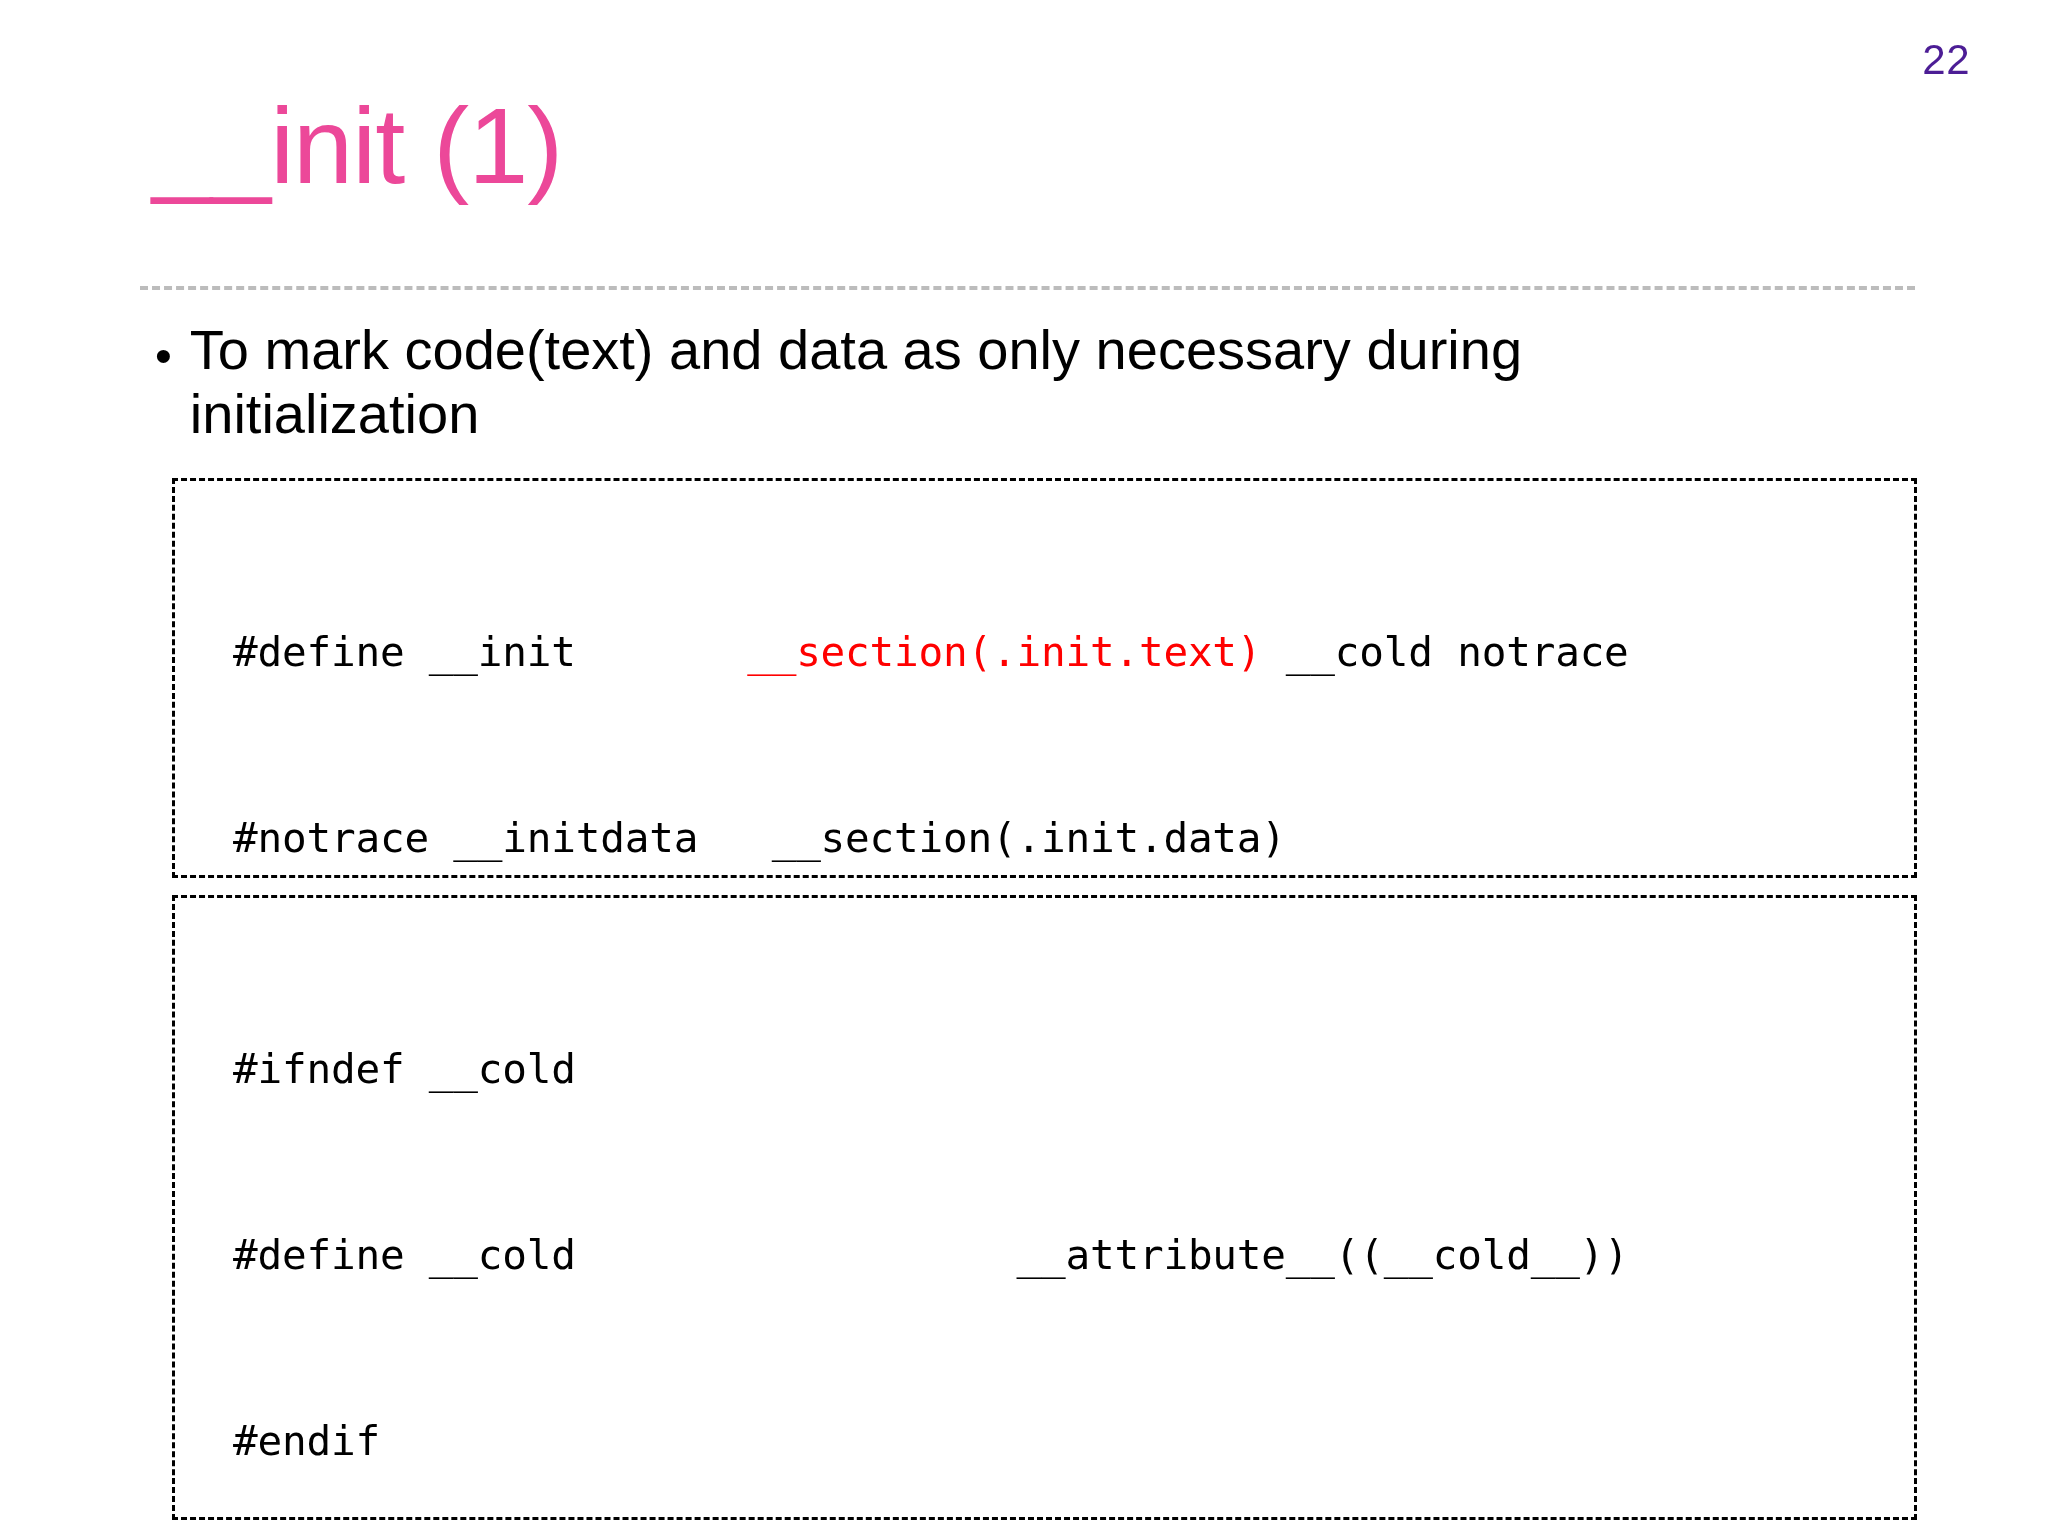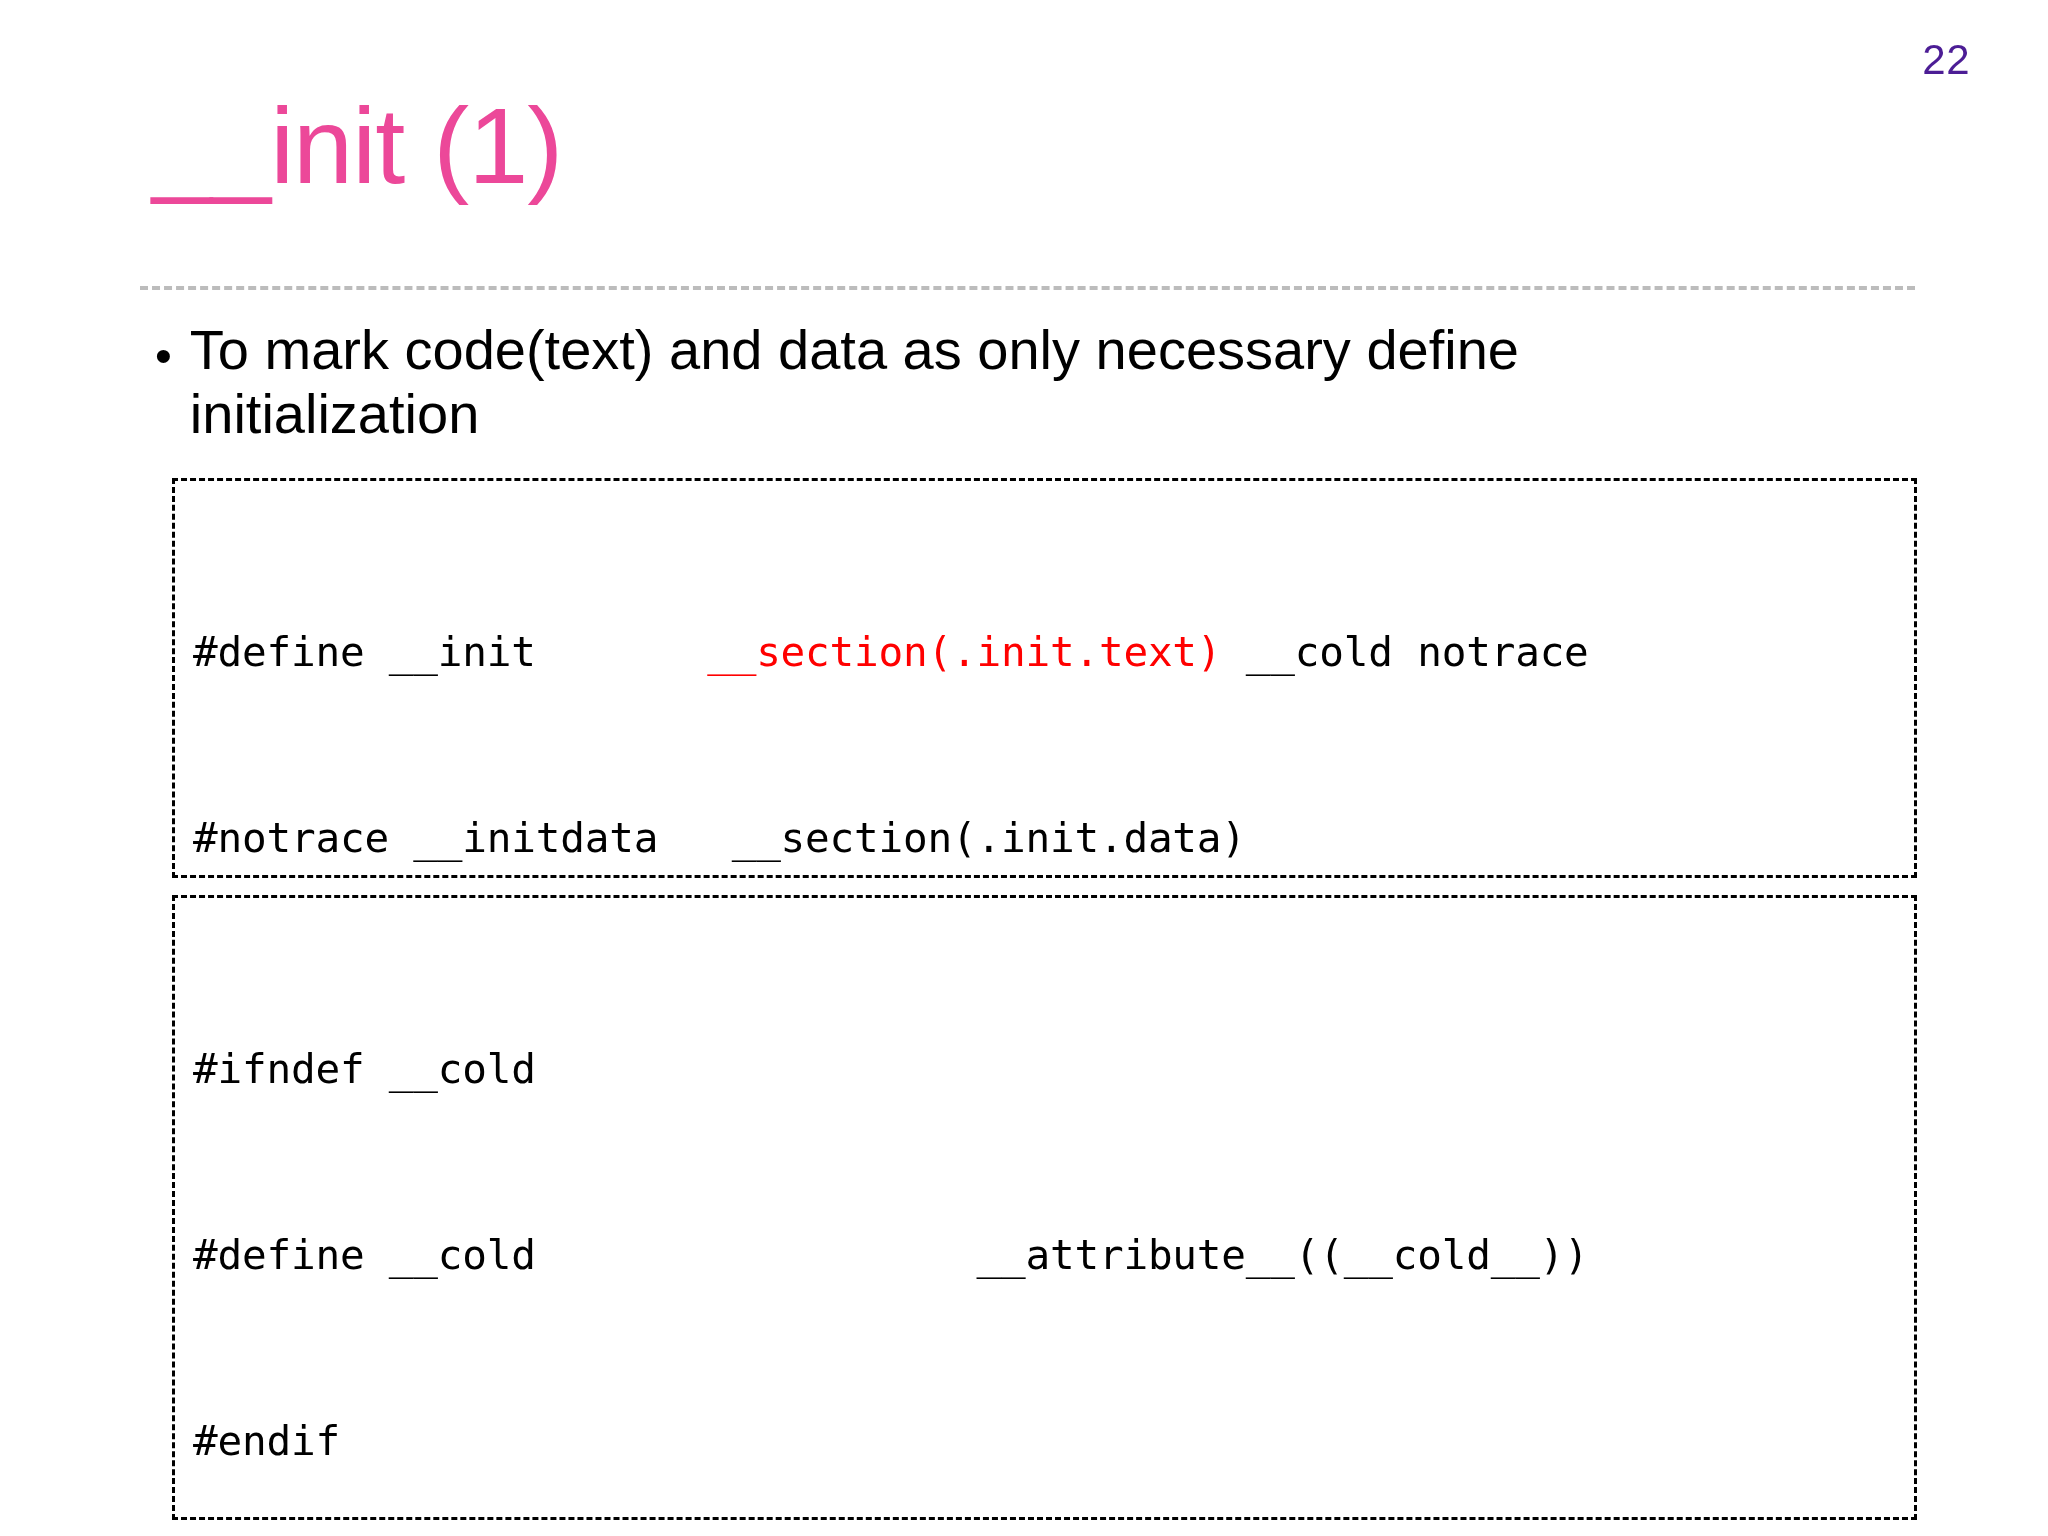--- a/index.html
+++ b/index.html
@@ -96,35 +96,35 @@
   }
   .code-lines {
     font-family: "DejaVu Sans Mono", "Liberation Mono", monospace;
     font-size: 41px;
     line-height: 62px;
     white-space: pre;
     color: #000000;
     padding: 16px 0 0 18px;
     letter-spacing: -0.2px;
   }
-  .code-line { white-space: pre; }
+  .code-line { white-space: pre; margin-left: 40px; }
   .red { color: #FF0000; }
 </style>
 </head>
 <body>
 
 <div class="page-number">22</div>
 
 <div class="slide-title">__init (1)</div>
 
 <div class="title-rule"></div>
 
 <div class="bullet-block">
   <span class="bullet-dot">•</span>
-  <span class="bullet-text">To mark code(text) and data as only necessary define initialization</span>
+  <span class="bullet-text">To mark code(text) and data as only necessary during initialization</span>
 </div>
 
 <div class="code-box" id="code-box-1">
   <div class="code-lines">
     <div class="code-line"><span>#define __init       </span><span class="red">__section(.init.text)</span><span> __cold notrace</span></div>
     <div class="code-line">#notrace __initdata   __section(.init.data)</div>
     <div class="code-line">#define __initconst  __constsection(.init.rodata)</div>
     <div class="code-line">#define __exitdata   __section(.exit.data)</div>
     <div class="code-line">#define __exit_call  __used __section(.exitcall.exit)</div>
     

